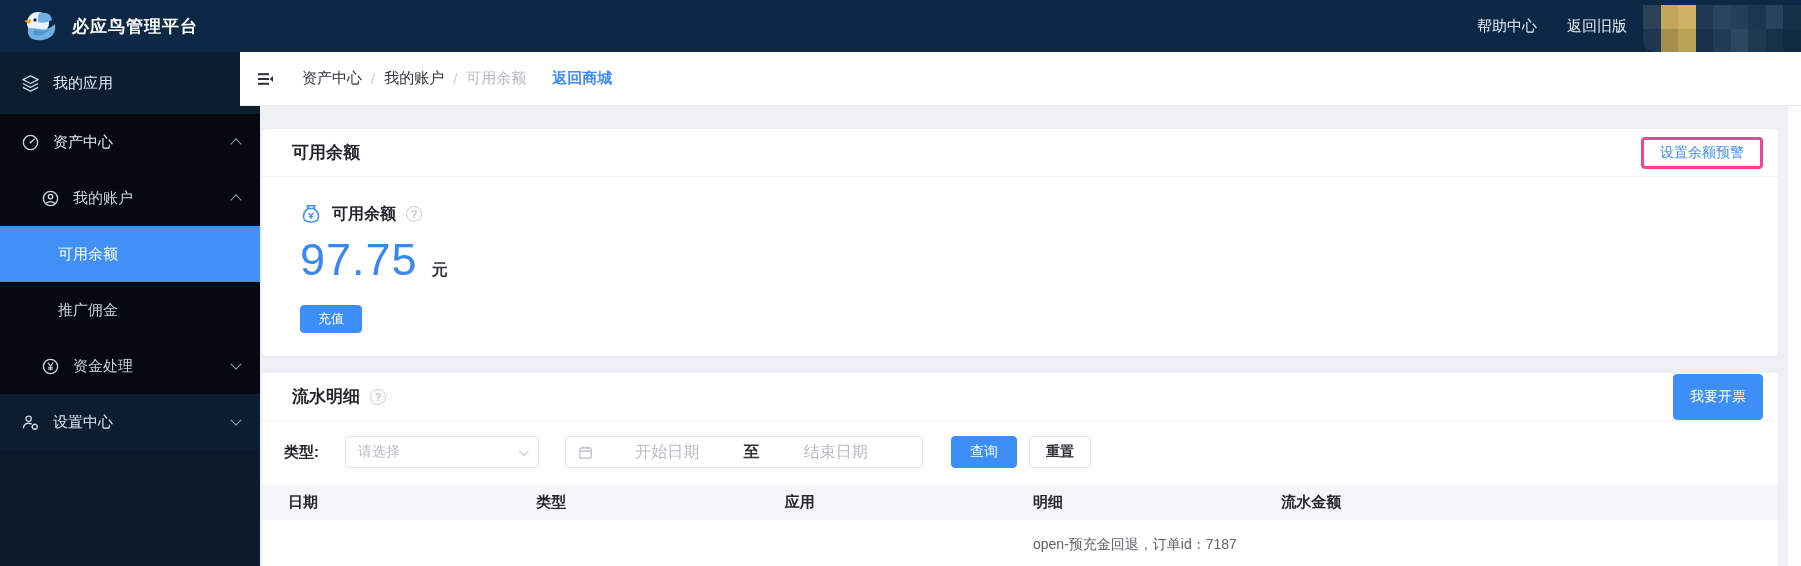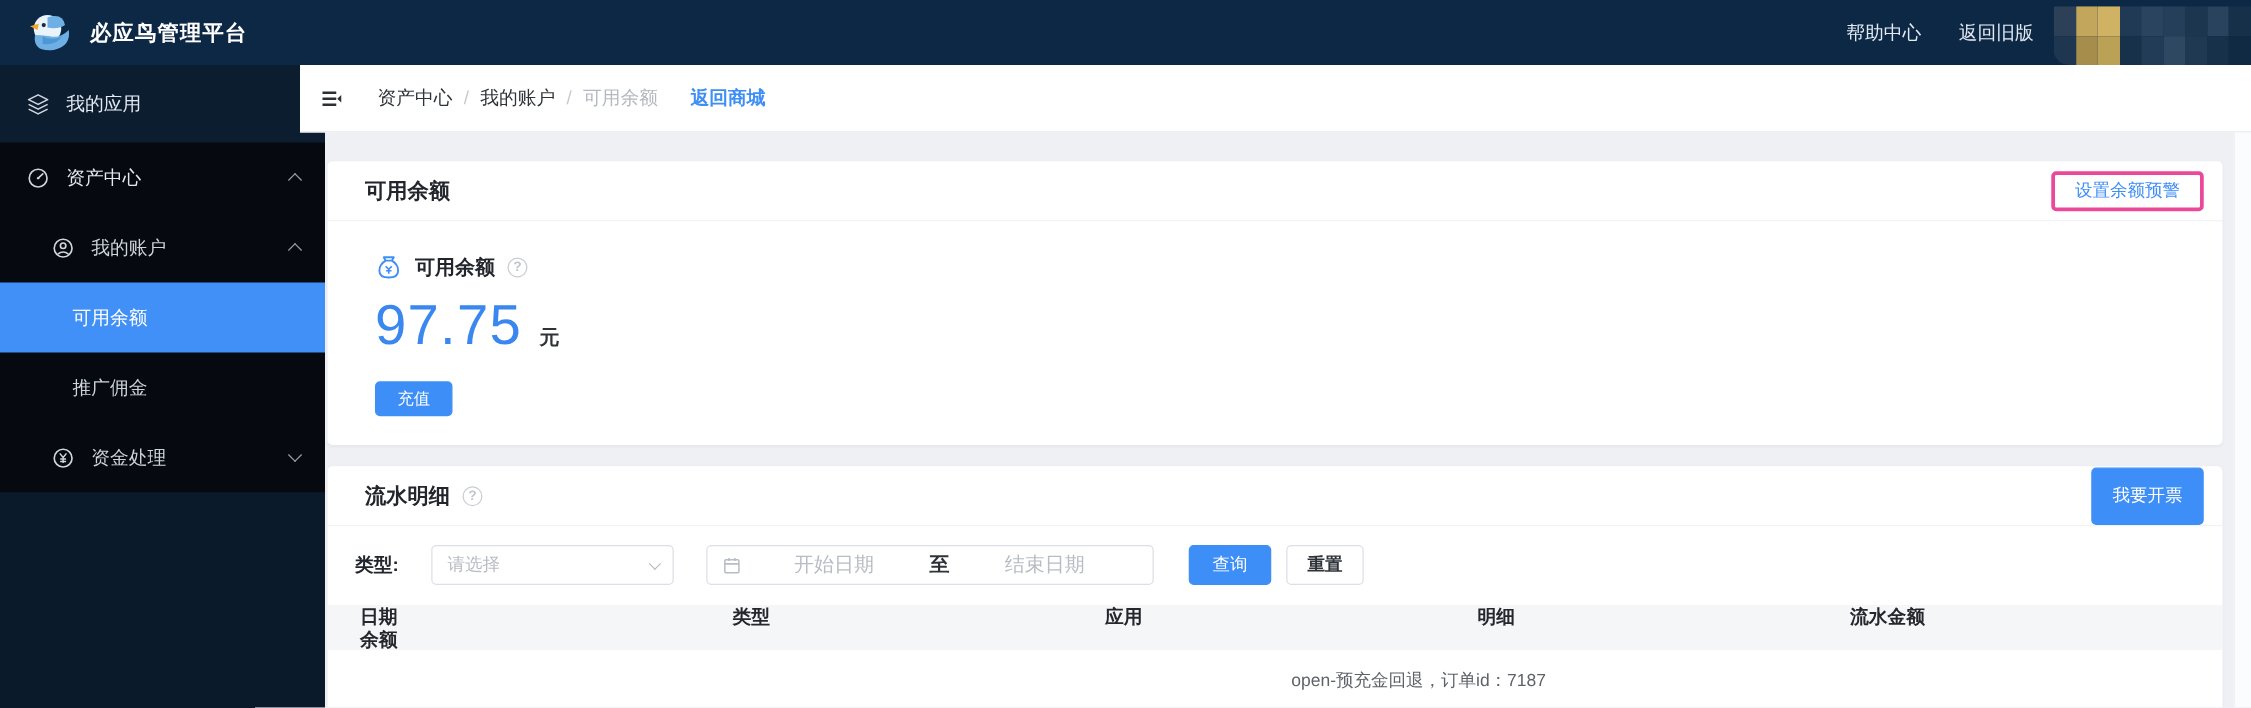--- a/index.html
+++ b/index.html
@@ -80,21 +80,21 @@
     border-bottom:1.3px solid #b8bcc4;transform:rotate(45deg) translateY(-2px);}
   .date-box{width:358px;height:32px;border:1px solid #dcdfe6;border-radius:4px;margin-left:26px;
     display:flex;align-items:center;padding:0 12px;font-size:16px;background:#fff;cursor:text;}
   .date-box .ph{flex:1;text-align:center;color:#b8bcc4;}
   .date-box .to{color:#2f3338;font-weight:600;padding:0 2px;}
   .search-btn{height:32px;padding:0 18px;font-size:14px;margin-left:28px;}
   .reset-btn{height:32px;padding:0 16px;font-size:14px;margin-left:12px;border:1px solid #dcdfe6;
     background:#fff;color:#2f3338;border-radius:4px;font-weight:600;cursor:pointer;font-family:inherit;text-align:center;}
   
   .flow-table{margin-top:16px;}
-  .t-head{display:grid;grid-template-columns:repeat(5,1fr);padding-left:26px;height:36px;
+  .t-head{display:grid;grid-template-columns:repeat(6,1fr);padding-left:26px;height:36px;
     align-items:center;background:#f5f6f8;font-size:15px;font-weight:700;color:#24272c;}
   .t-row{display:grid;grid-template-columns:repeat(6,1fr);padding-left:26px;padding-top:14px;
     font-size:14px;color:#5f6368;align-items:start;}
   .t-row .cell{line-height:20px;}
   svg{display:block;}
 </style>
 </head>
 <body>
 
 <header class="navbar">
@@ -183,20 +183,32 @@
         <svg width="19" height="19" viewBox="0 0 20 20" fill="none" stroke="#cfd6de" stroke-width="1.4">
           <circle cx="10" cy="10" r="7.5"></circle>
           <path d="M7.2 6 L10 9.5 L12.8 6 M10 9.5 V14 M7.5 10.8 H12.5 M7.5 12.8 H12.5" stroke-width="1.2"></path>
         </svg>
       </span>
       <span>资金处理</span>
       <i class="chev chev-down"></i>
     </div>
   </div>
 
+  <div class="s-item s-top">
+    <span class="s-icon">
+      <svg width="19" height="19" viewBox="0 0 20 20" fill="none" stroke="#cfd6de" stroke-width="1.4">
+        <circle cx="8" cy="6" r="2.8"></circle>
+        <path d="M2.5 16 Q3 10.8 8 10.8 Q10 10.8 11.3 11.8"></path>
+        <circle cx="14.5" cy="14.5" r="2.6"></circle>
+        <path d="M14.5 11 v1 M14.5 17 v1 M11 14.5 h1 M17 14.5 h1" stroke-width="1.2"></path>
+      </svg>
+    </span>
+    <span>设置中心</span>
+    <i class="chev chev-down"></i>
+  </div>
   <div class="s-fill"></div>
 </aside>
 
 <div class="main">
 
   <div class="crumbbar">
     <span class="fold-btn">
       <svg width="20" height="20" viewBox="0 0 20 20" fill="#2b2f36">
         <rect x="3" y="4.2" width="11" height="2"></rect>
         <rect x="3" y="9" width="11" height="2"></rect>
@@ -271,21 +283,20 @@
         <button class="reset-btn">重置</button>
       </div>
 
       <div class="flow-table">
         <div class="t-head">
           <span>日期</span>
           <span>类型</span>
           <span>应用</span>
           <span>明细</span>
           <span>流水金额</span>
-          <span>余额</span>
         </div>
         <div class="t-row">
           <span class="cell"></span>
           <span class="cell"></span>
           <span class="cell"></span>
           <span class="cell">open-预充金回退，订单id：7187</span>
           <span class="cell"></span>
           <span class="cell"></span>
         </div>
       </div>

